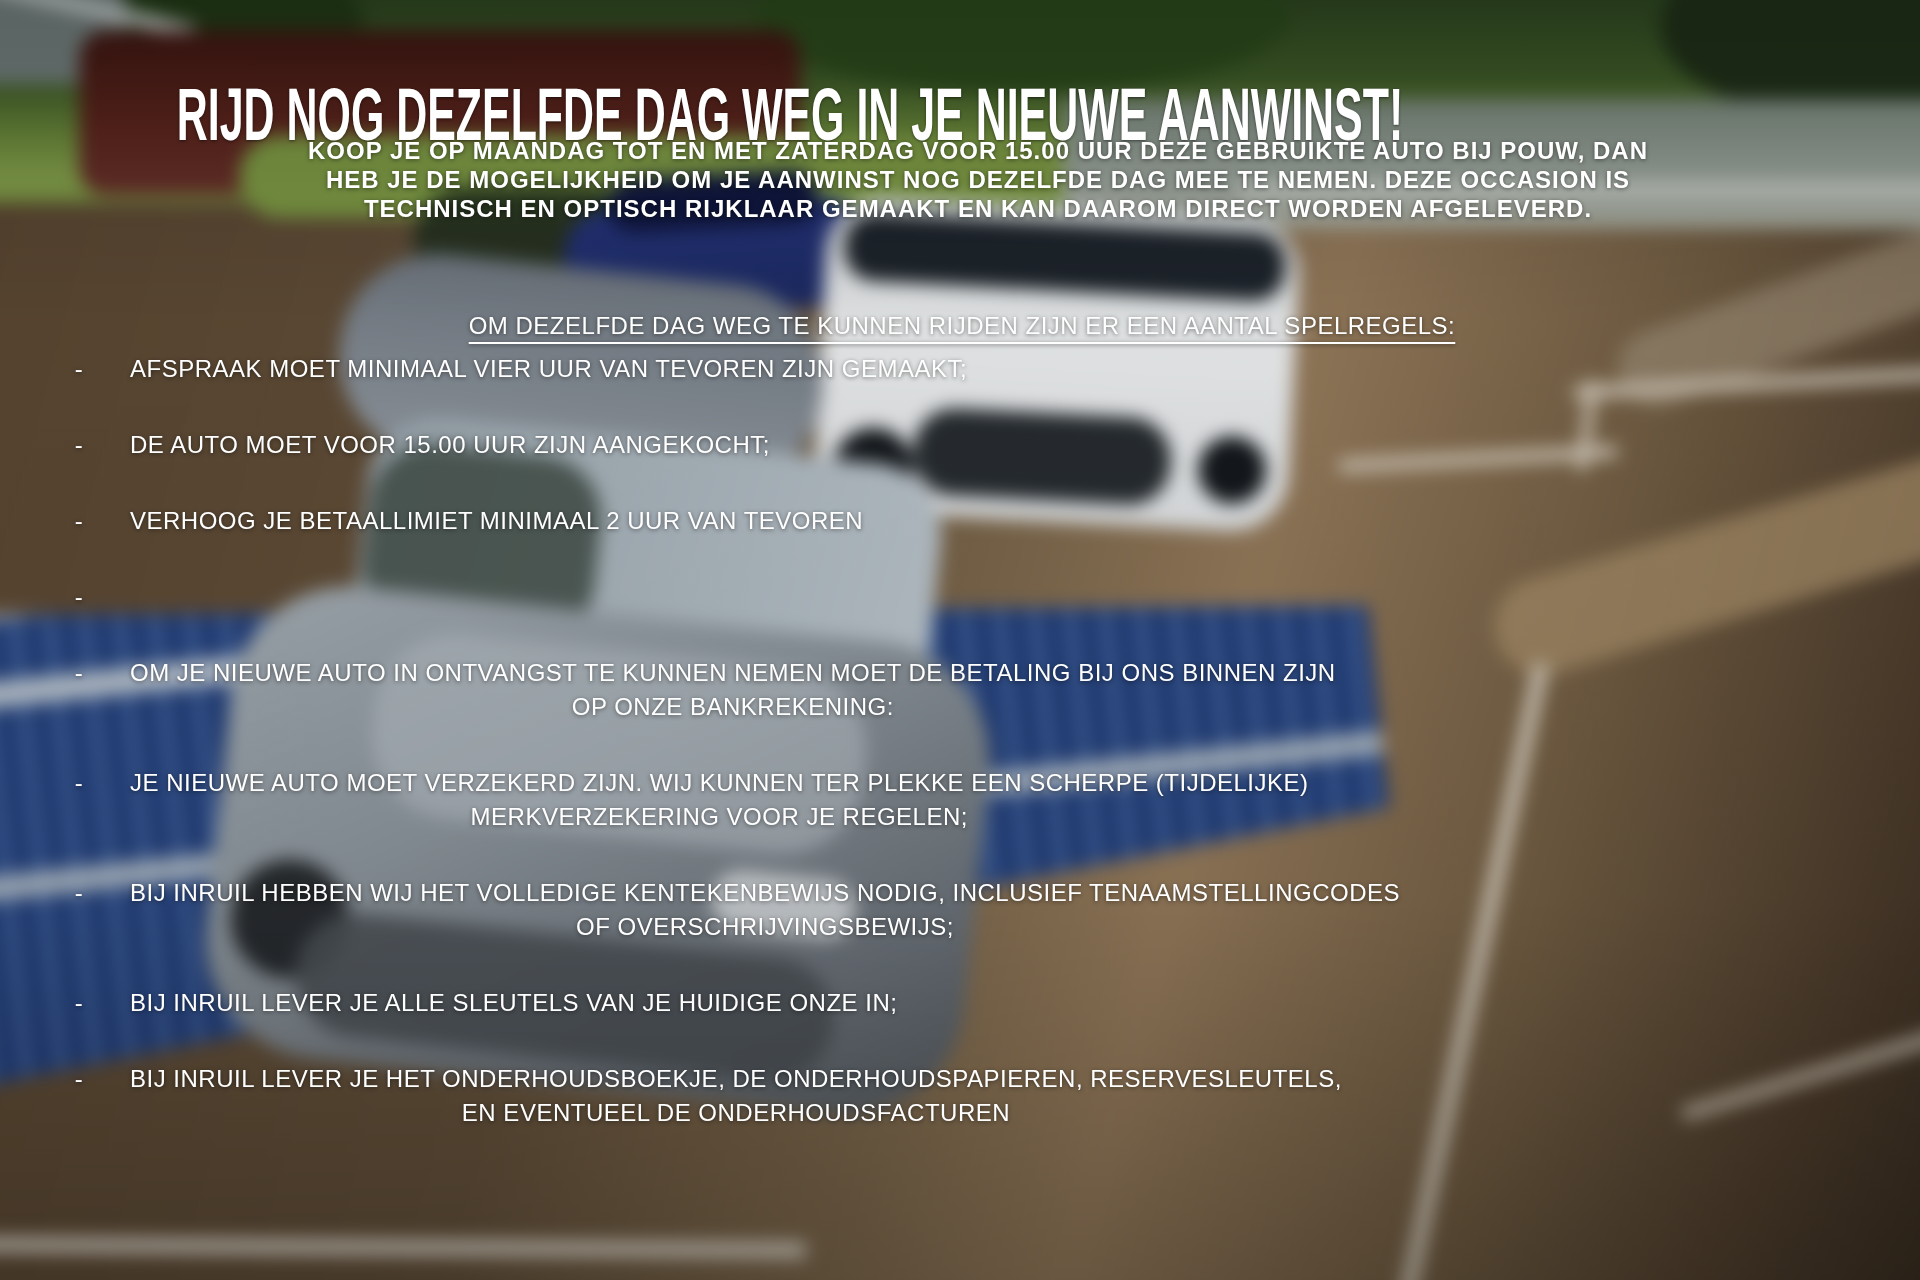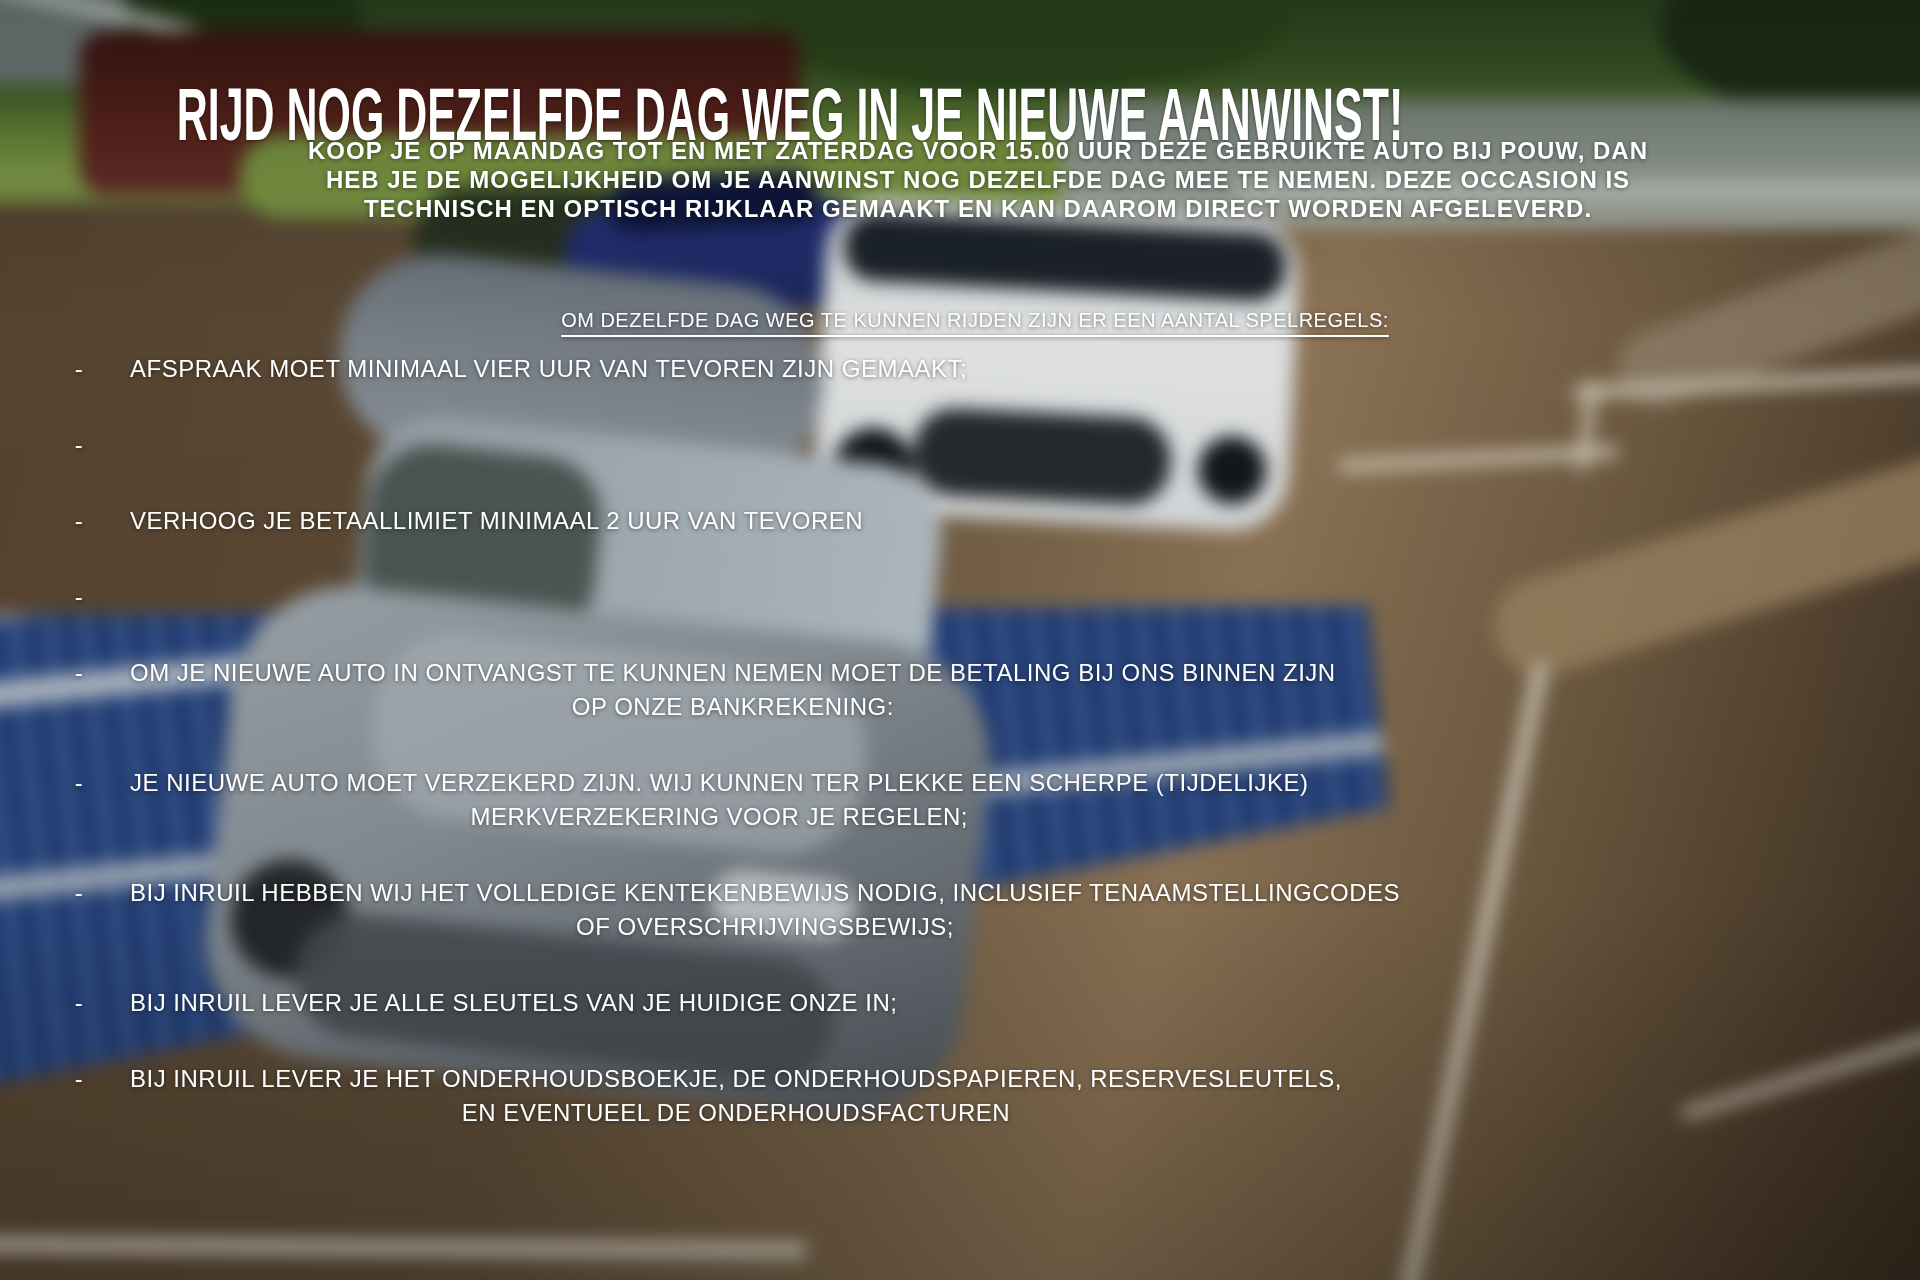--- a/index.html
+++ b/index.html
@@ -62,22 +62,22 @@
   
   .vignette{position:absolute;inset:0;pointer-events:none;
     background:linear-gradient(180deg,rgba(0,0,0,.22) 0%,rgba(0,0,0,.06) 25%,rgba(0,0,0,.08) 70%,rgba(0,0,0,.28) 100%);}
   
   .content{position:absolute;inset:0;color:#ffffff;text-shadow:0 1px 4px rgba(0,0,0,.5);text-align:center;}
   .headline{position:absolute;left:65px;top:28px;width:2500px;
     font-size:74px;font-weight:700;line-height:74px;white-space:nowrap;
     transform:scaleX(.58);transform-origin:0 50%;}
   .intro{position:absolute;left:68px;top:112px;width:1820px;
     font-size:24px;font-weight:700;letter-spacing:1px;line-height:29px;white-space:pre-line;}
-  .rules-heading{position:absolute;left:65px;top:292px;width:1820px;
-    font-size:20px;font-weight:400;letter-spacing:.5px;white-space:nowrap;
+  .rules-heading{position:absolute;left:52px;top:292px;width:1820px;
+    font-size:24px;font-weight:400;letter-spacing:.5px;white-space:nowrap;
     text-decoration:underline;text-decoration-thickness:2px;text-underline-offset:8px;}
   .rules{position:absolute;left:65px;top:352px;width:1840px;}
   .rule{display:flex;margin-bottom:42px;font-size:24px;font-weight:400;letter-spacing:.5px;line-height:34px;}
   .dash{width:28px;flex:0 0 28px;}
   .btext{white-space:pre-line;margin-left:37px;}
   .footer-note{position:absolute;left:90px;top:1150px;width:1700px;
     font-size:25px;font-style:italic;letter-spacing:1px;white-space:nowrap;}
 </style>
 </head>
 <body>
@@ -137,20 +137,21 @@
 HEB JE DE MOGELIJKHEID OM JE AANWINST NOG DEZELFDE DAG MEE TE NEMEN. DEZE OCCASION IS
 TECHNISCH EN OPTISCH RIJKLAAR GEMAAKT EN KAN DAAROM DIRECT WORDEN AFGELEVERD.</p>
   <h2 class="rules-heading">OM DEZELFDE DAG WEG TE KUNNEN RIJDEN ZIJN ER EEN AANTAL SPELREGELS:</h2>
   <div class="rules">
     <div class="rule">
       <span class="dash">-</span>
       <span class="btext">AFSPRAAK MOET MINIMAAL VIER UUR VAN TEVOREN ZIJN GEMAAKT;</span>
     </div>
     <div class="rule">
       <span class="dash">-</span>
+      <span class="btext">DE AUTO MOET VOOR 15.00 UUR ZIJN AANGEKOCHT;</span>
     </div>
     <div class="rule">
       <span class="dash">-</span>
       <span class="btext">VERHOOG JE BETAALLIMIET MINIMAAL 2 UUR VAN TEVOREN</span>
     </div>
     <div class="rule">
       <span class="dash">-</span>
     </div>
     <div class="rule">
       <span class="dash">-</span>

